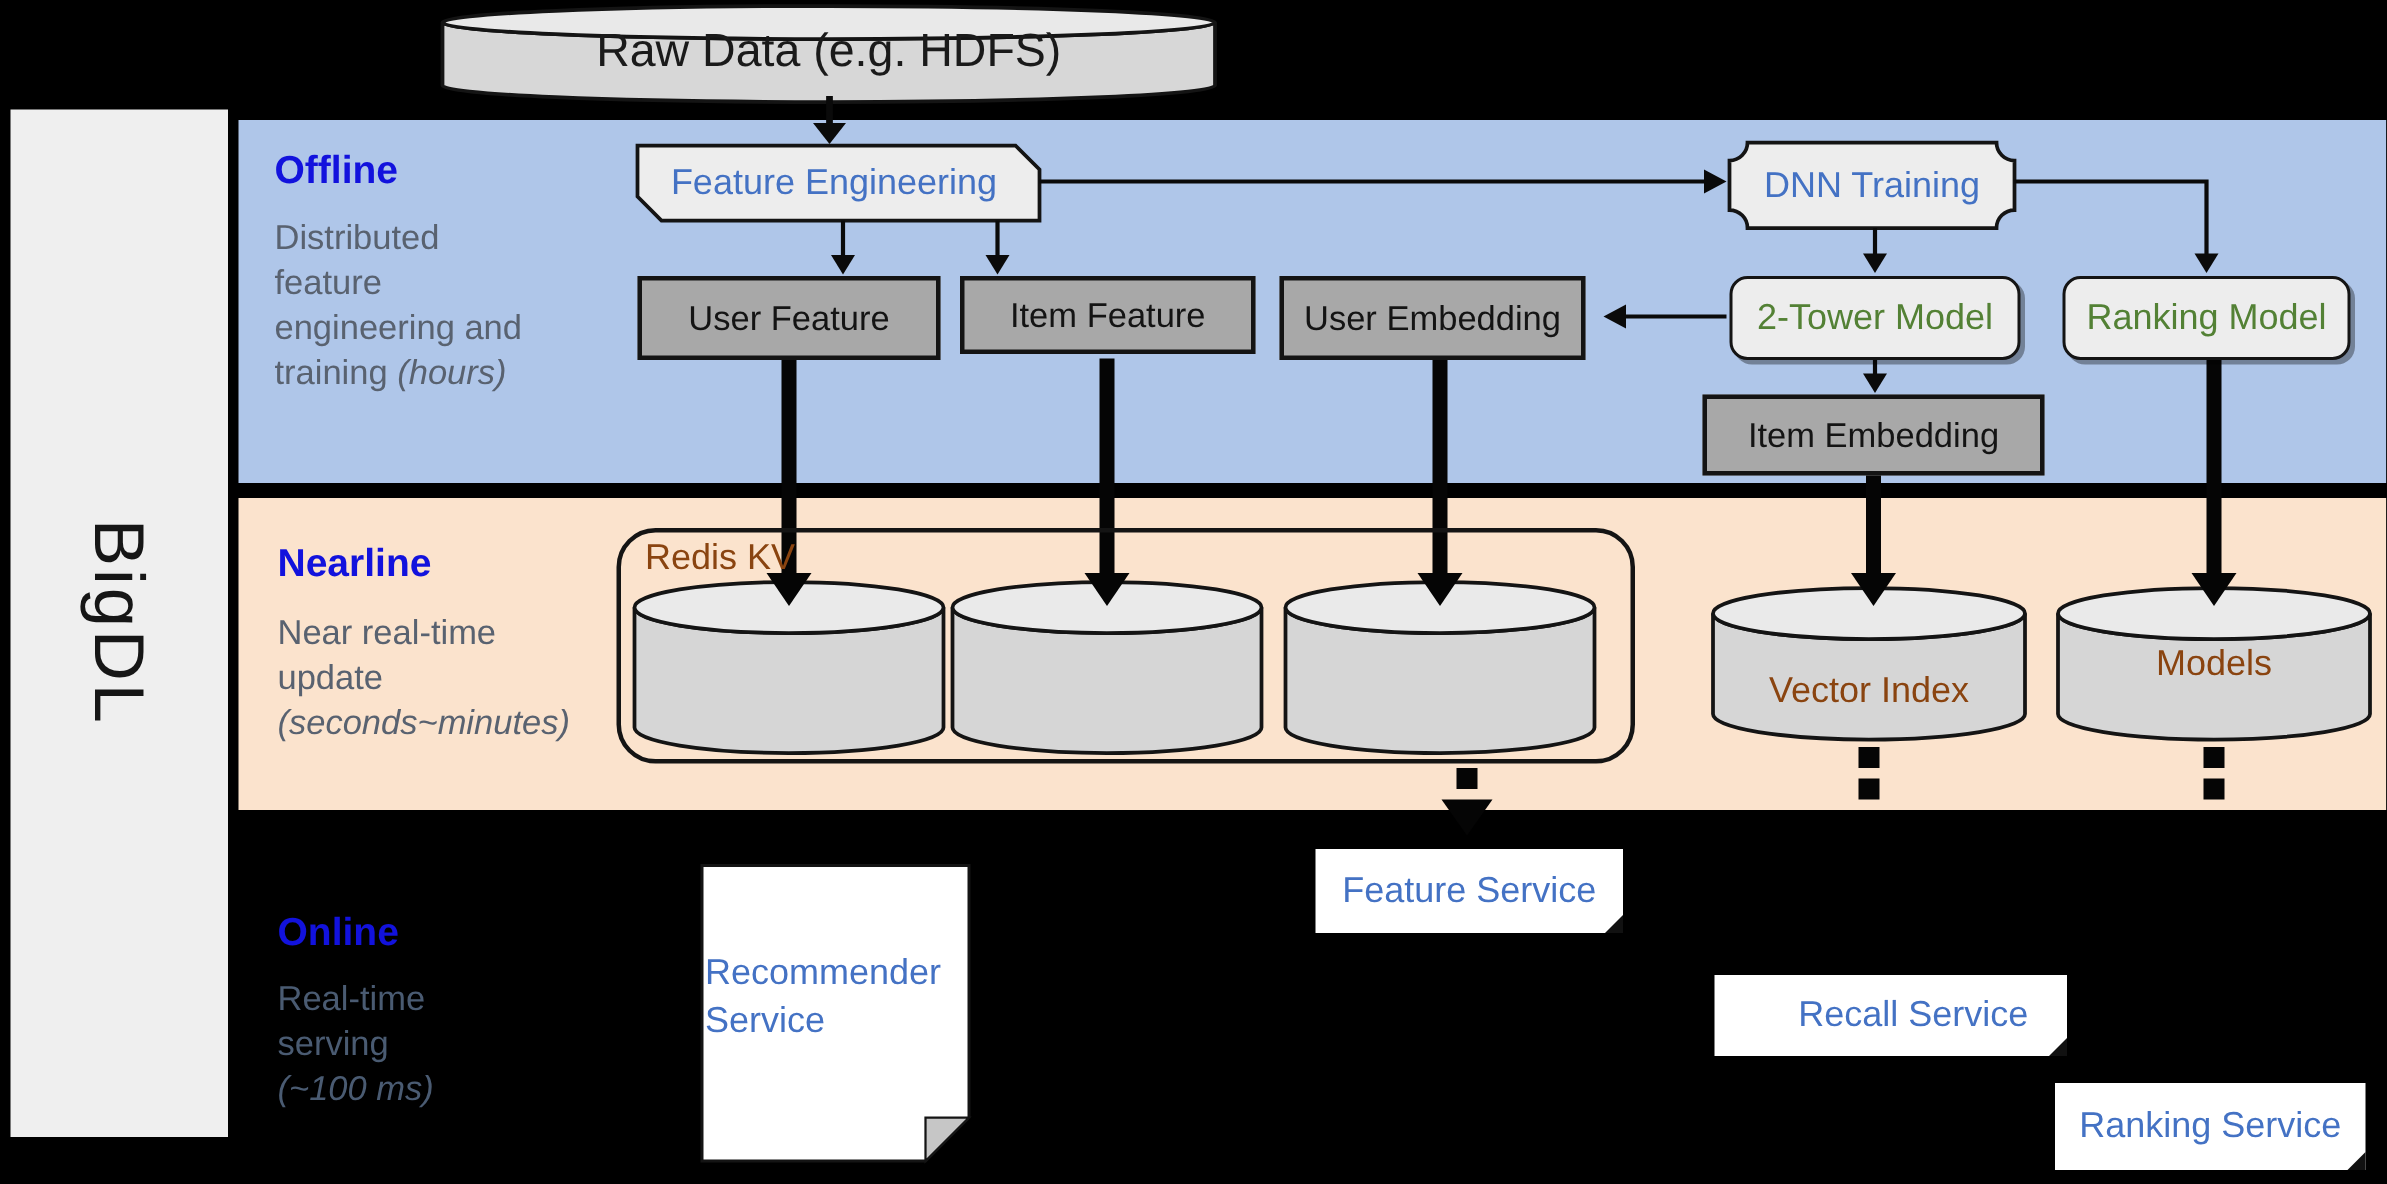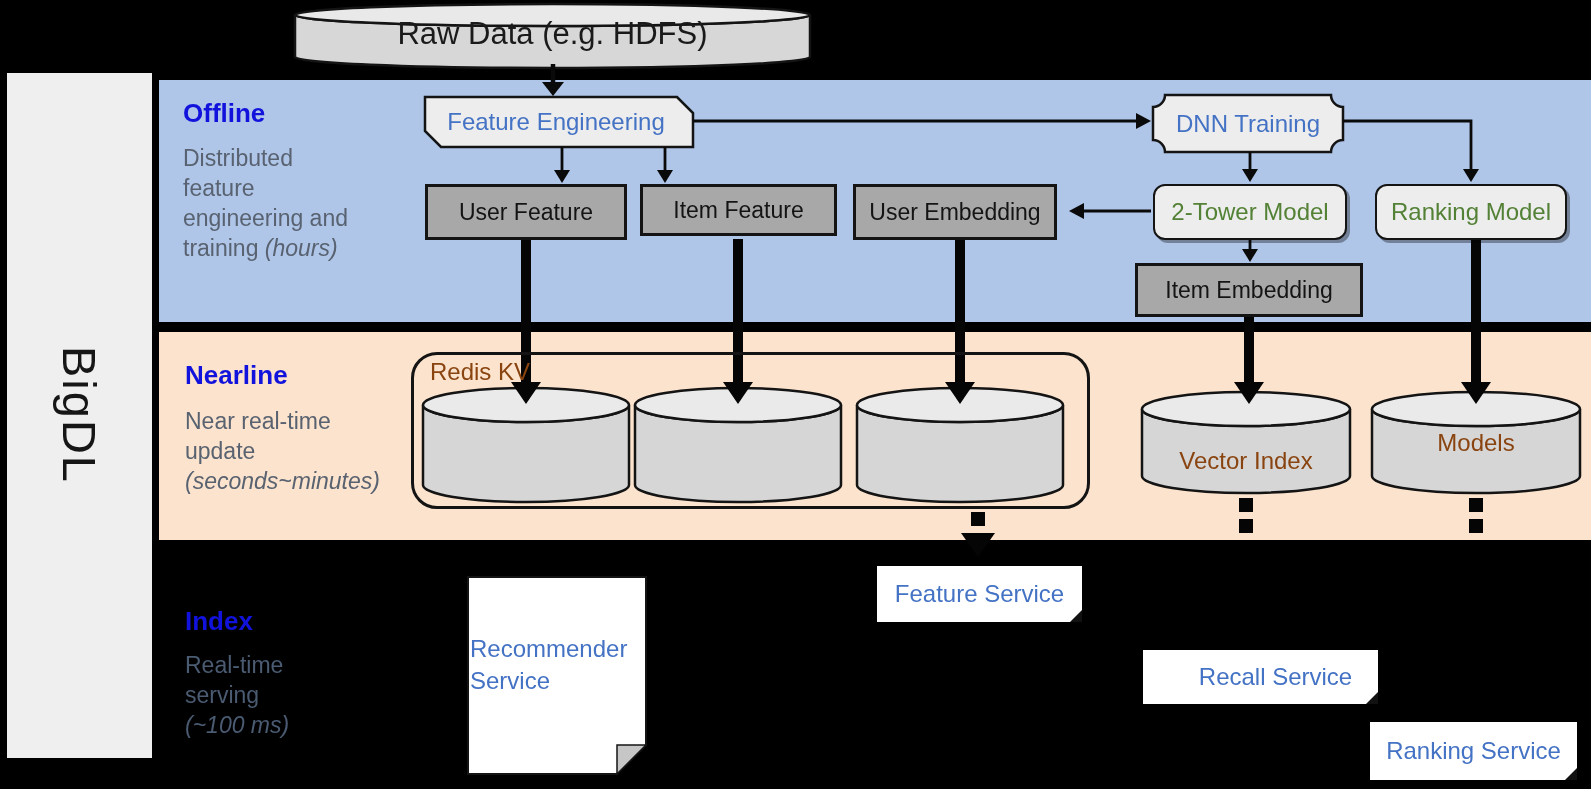--- a/index.html
+++ b/index.html
@@ -194,21 +194,21 @@
     <div><span>training</span> <span class="it">(hours)</span></div>
   </div>
 
   <div class="section-title" style="left:185px; top:360px;">Nearline</div>
   <div class="desc" style="left:185px; top:406px;">
     <div>Near real-time</div>
     <div>update</div>
     <div class="it">(seconds~minutes)</div>
   </div>
 
-  <div class="section-title" style="left:185px; top:606px;">Index</div>
+  <div class="section-title" style="left:185px; top:606px;">Online</div>
   <div class="desc online-desc" style="left:185px; top:650px;">
     <div>Real-time</div>
     <div>serving</div>
     <div class="it">(~100 ms)</div>
   </div>
 
   <div class="shape-text" style="left:425px; top:97px; width:262px; height:50px;">Feature Engineering</div>
   <div class="shape-text" style="left:1153px; top:95px; width:190px; height:57px;">DNN Training</div>
 
   <div class="graybox" style="left:425px; top:184px; width:202px; height:56px;">User Feature</div>

